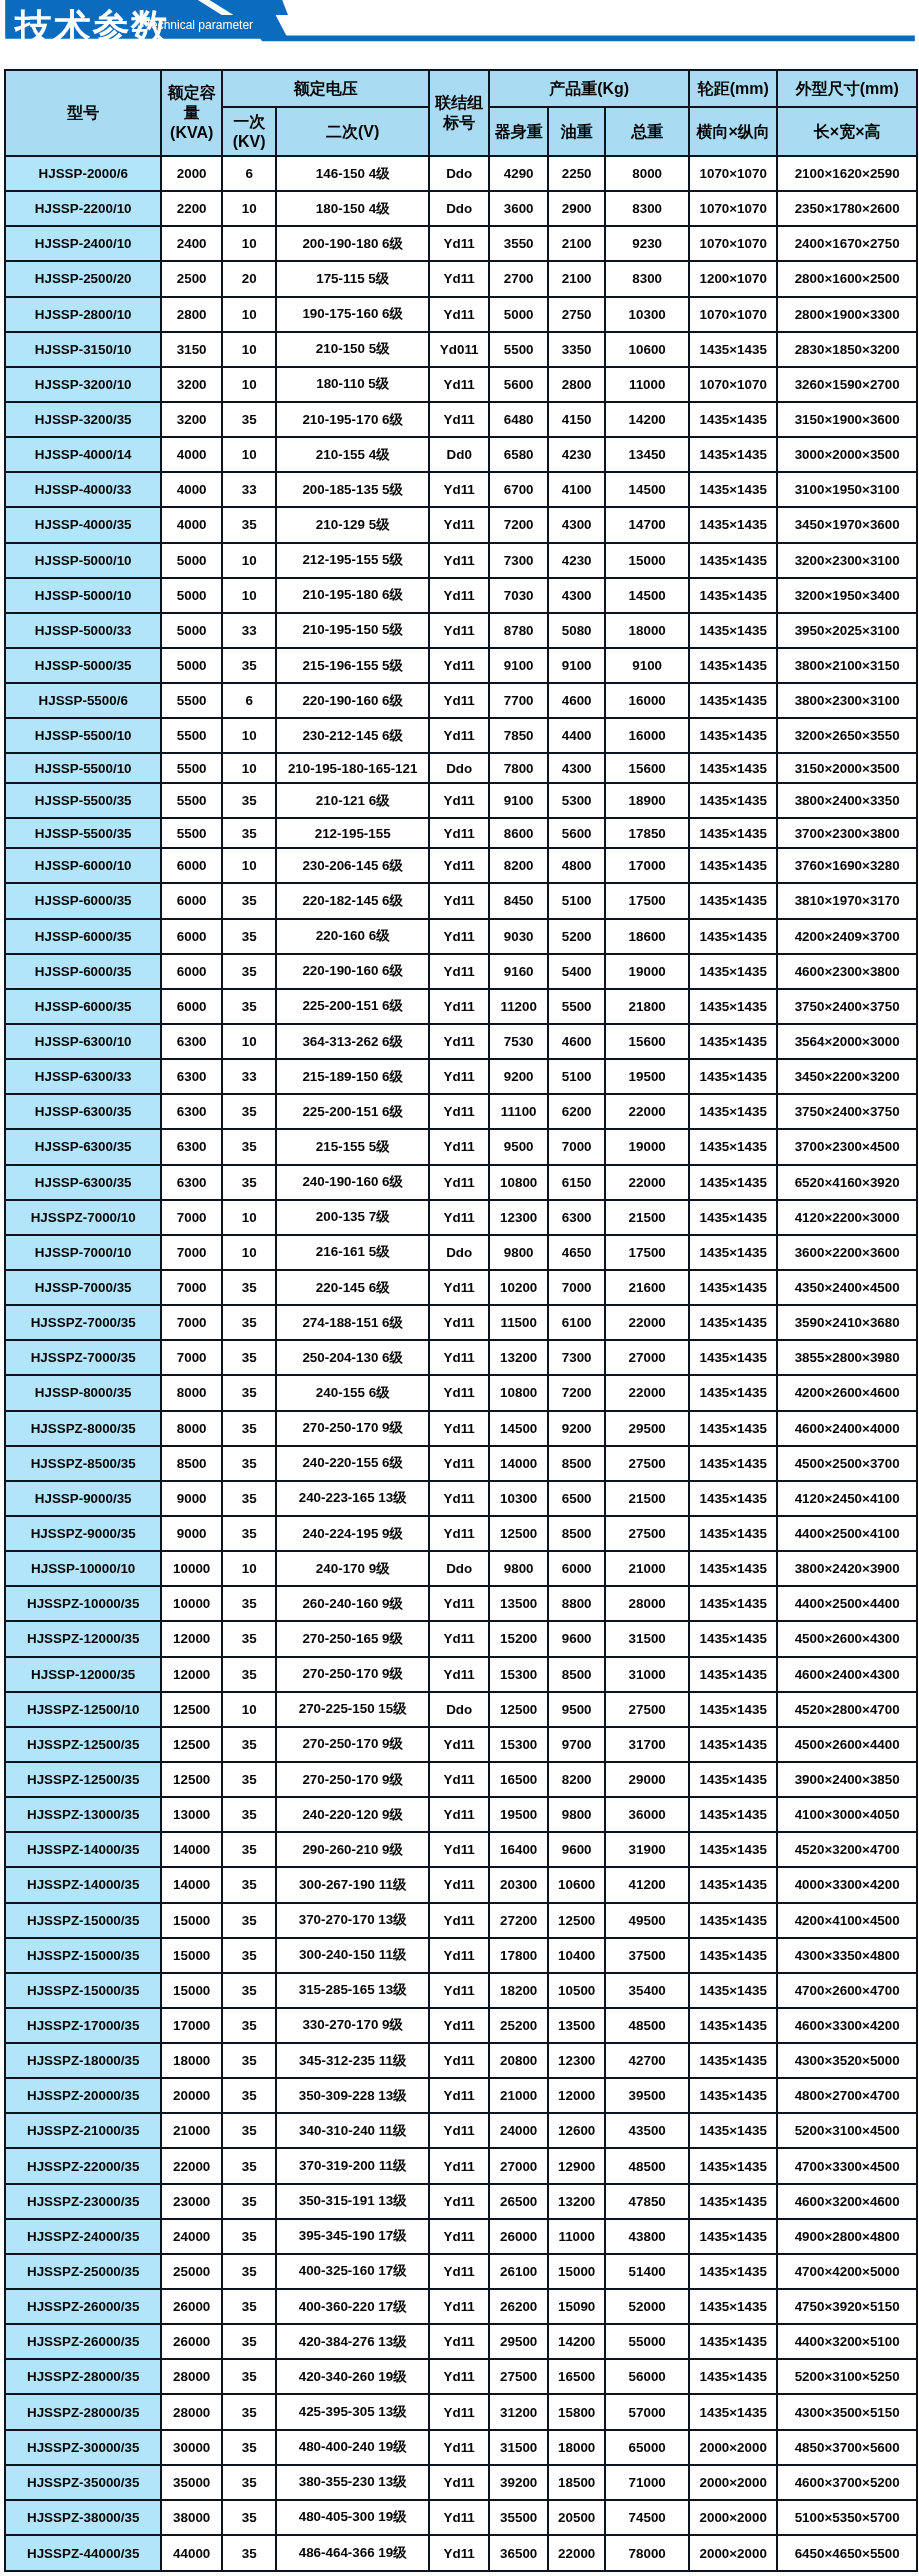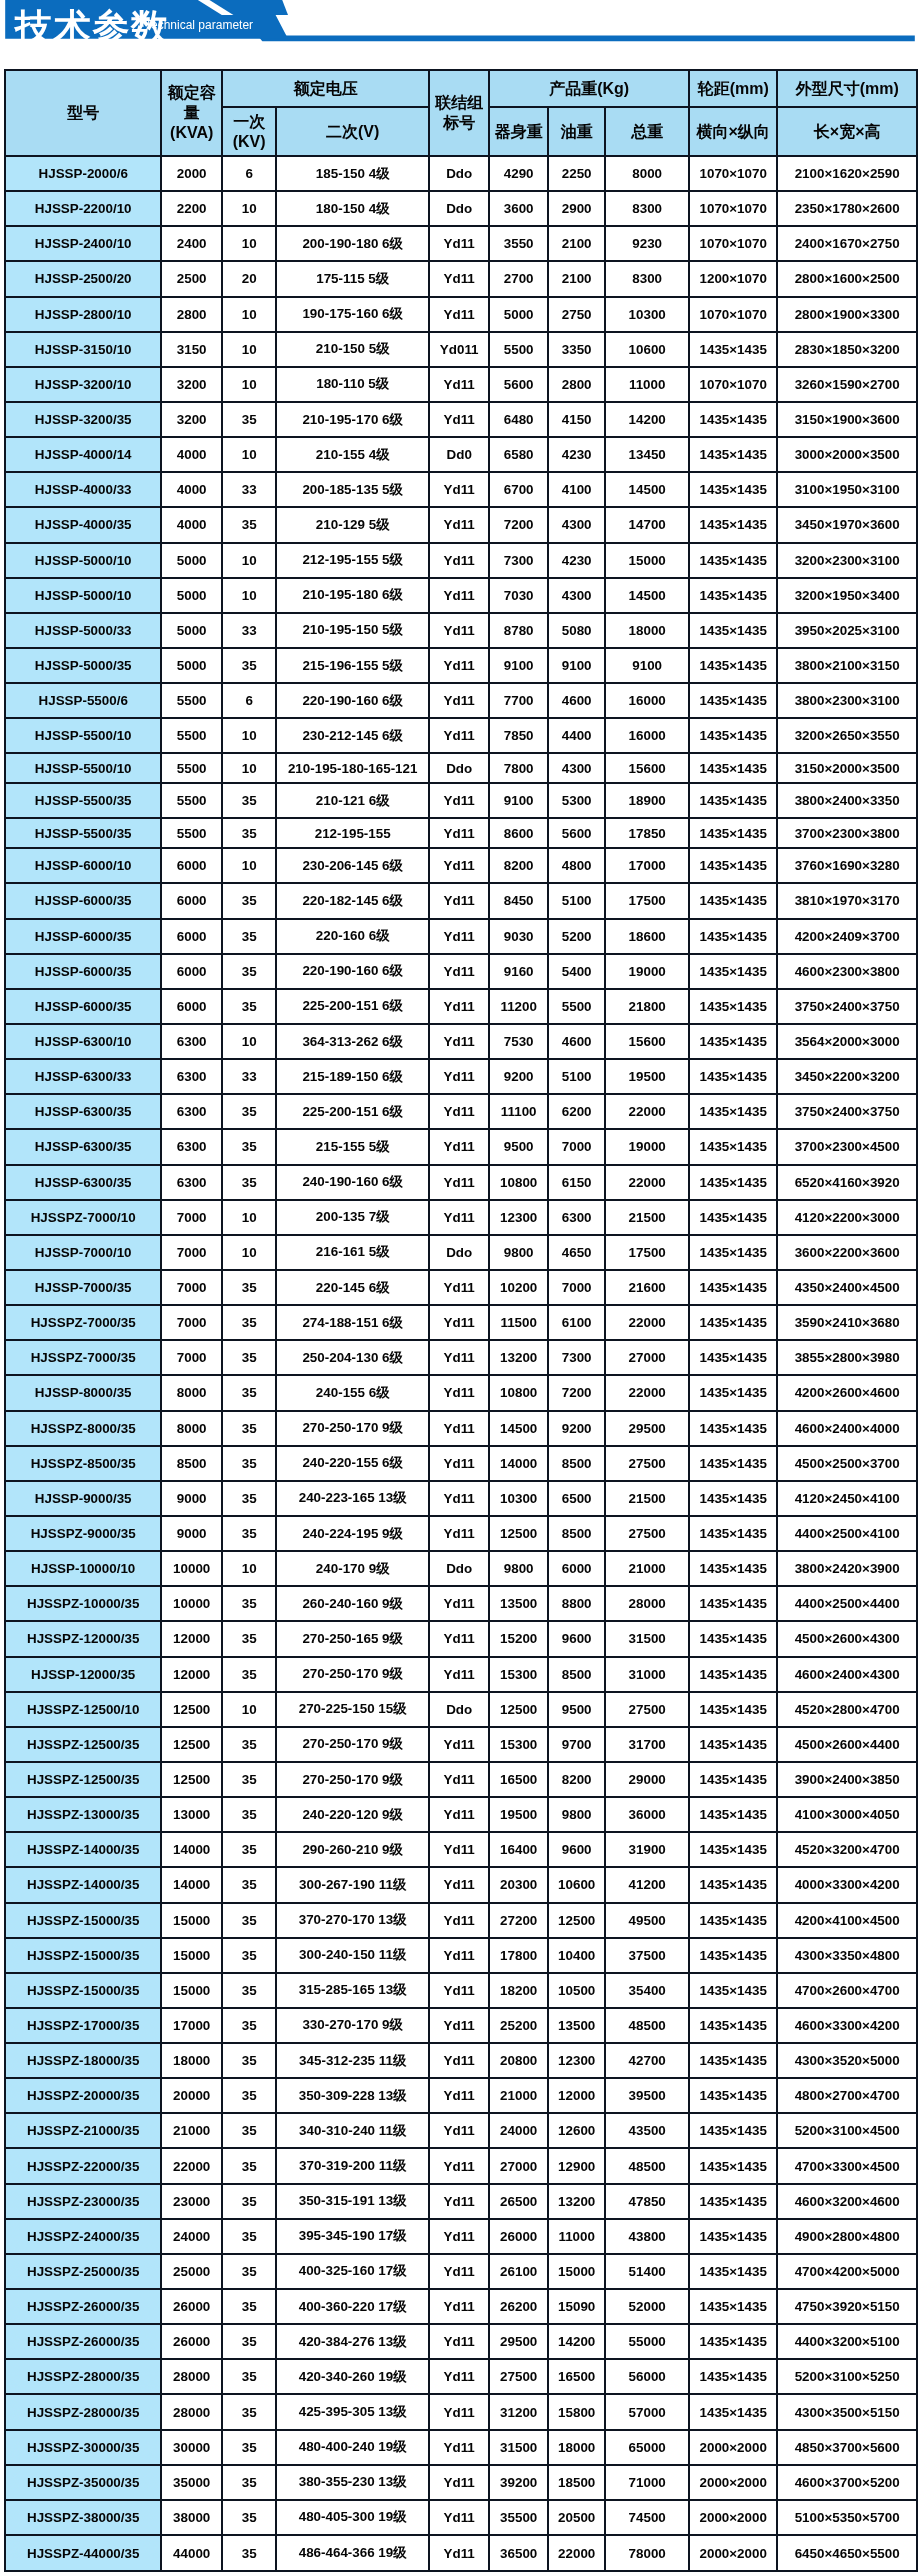--- a/index.html
+++ b/index.html
@@ -74,21 +74,21 @@
         <th>总重</th>
         <th>横向×纵向</th>
         <th>长×宽×高</th>
       </tr>
     </thead>
     <tbody id="rows">
         <tr>
           <td class="model">HJSSP-2000/6</td>
           <td>2000</td>
           <td>6</td>
-          <td>185-150 4级</td>
+          <td>146-150 4级</td>
           <td>Ddo</td>
           <td>4290</td>
           <td>2250</td>
           <td>8000</td>
           <td>1070×1070</td>
           <td>2100×1620×2590</td>
         </tr>
         <tr>
           <td class="model">HJSSP-2200/10</td>
           <td>2200</td>

